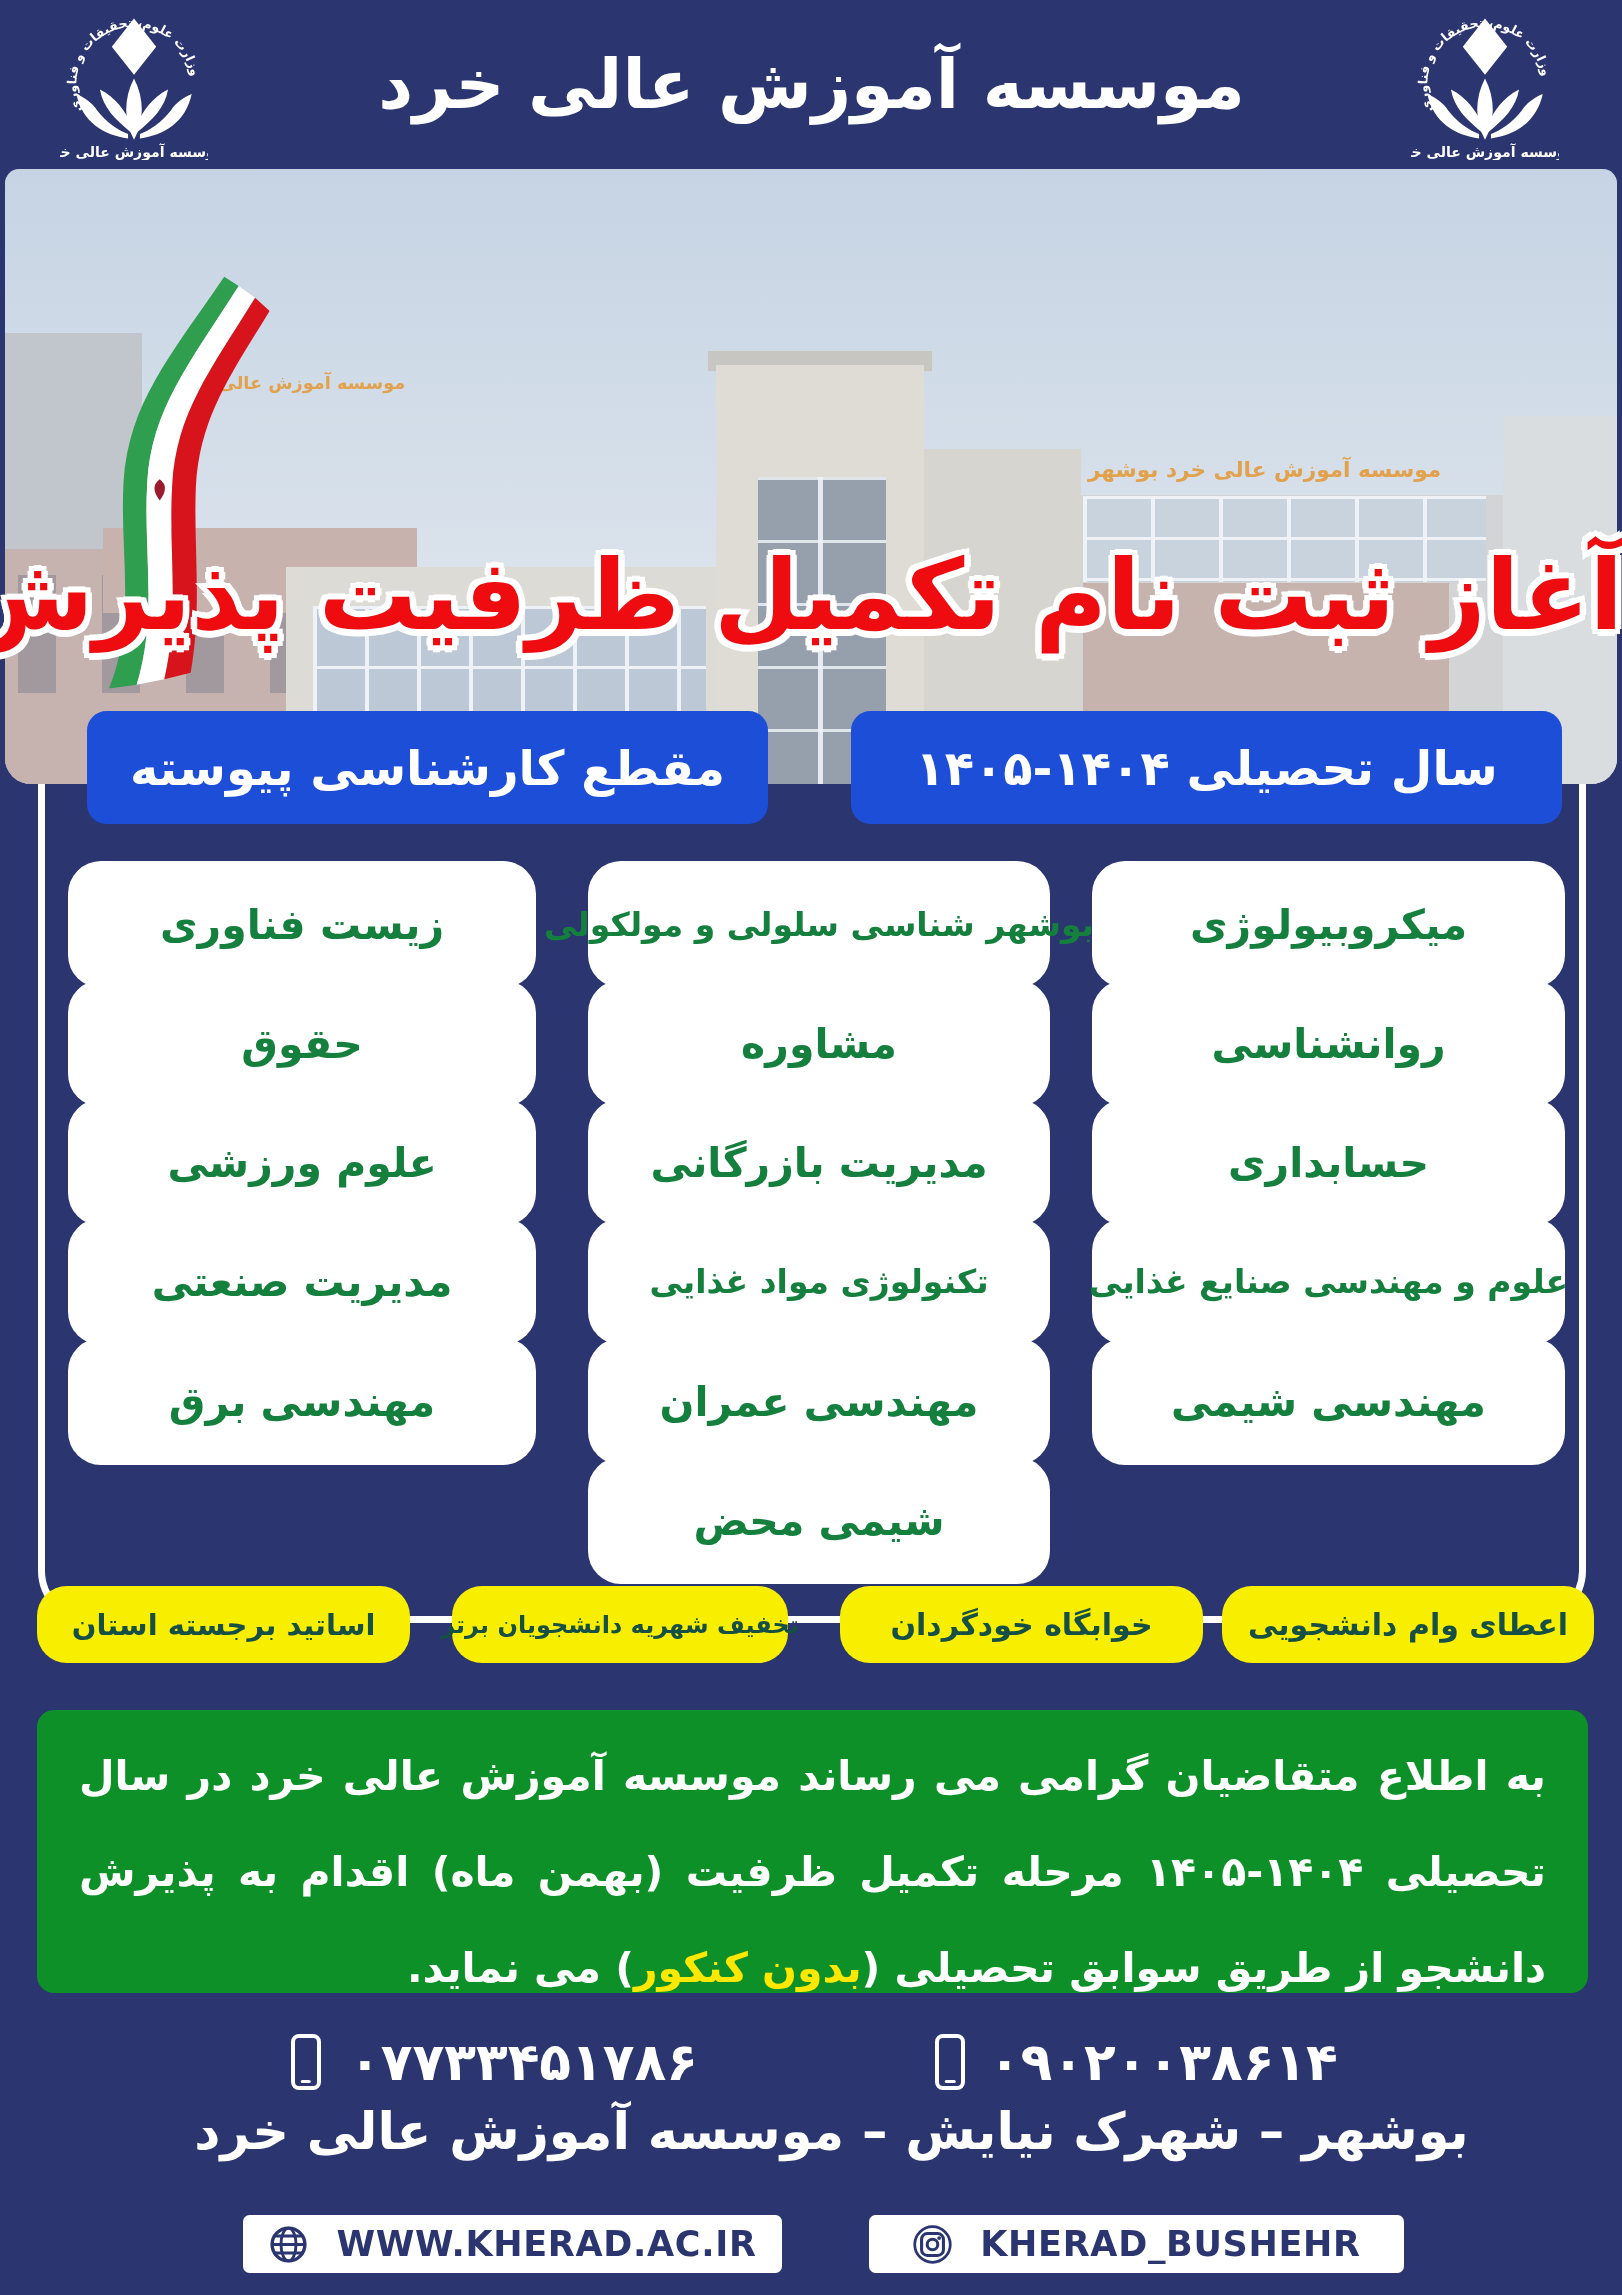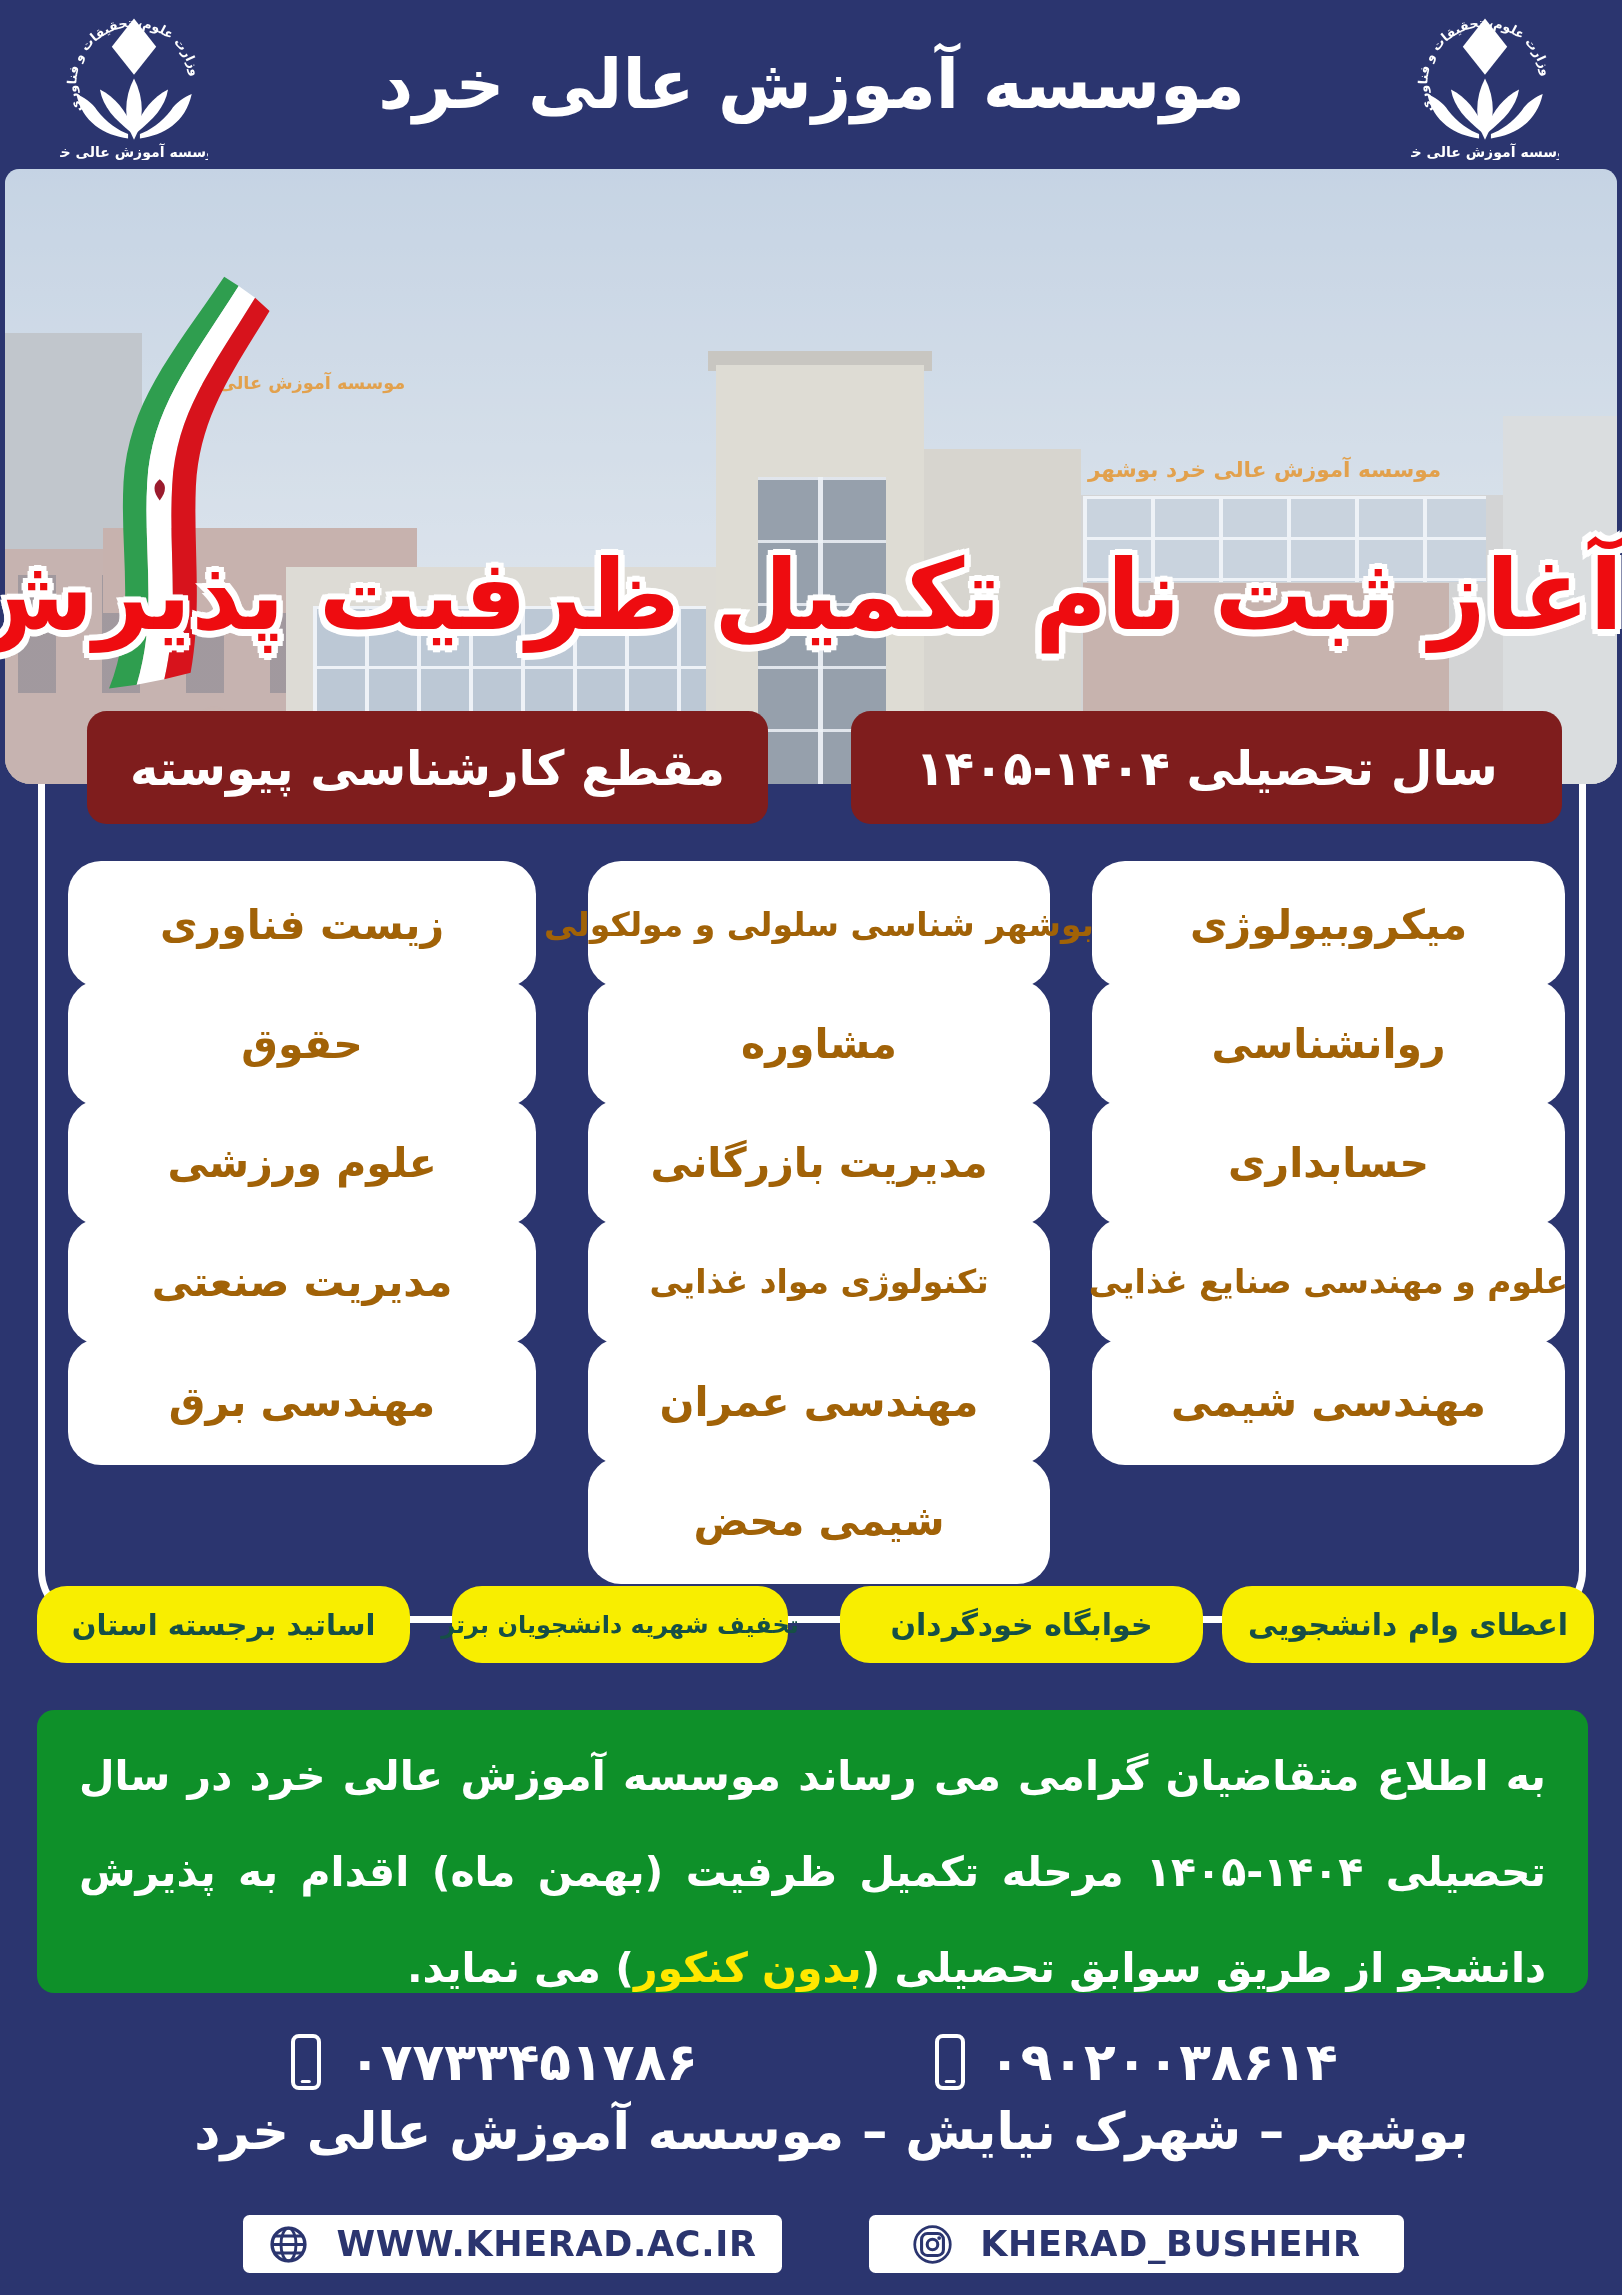--- a/index.html
+++ b/index.html
@@ -63,34 +63,34 @@
   
   .banner { position:absolute; top:522px; left:0; width:1623px; z-index:5;
     text-align:center; direction:rtl; white-space:nowrap;
     color:#ee0c10; font-size:98px; font-weight:800; line-height:1.5;
     -webkit-text-stroke:9.8px #ffffff; paint-order:stroke fill;
     text-shadow: 0 0 7.9px #fff, 6.5px 0 0 #fff, -6.5px 0 0 #fff, 0 6.5px 0 #fff, 0 -6.5px 0 #fff,
                  5.2px 5.2px 0 #fff, -5.2px 5.2px 0 #fff, 5.2px -5.2px 0 #fff, -5.2px -5.2px 0 #fff; }
 
   
   .info-box { position:absolute; top:711px; height:113px; z-index:6;
-    background:#7f1d1d; border-radius:19.6px; display:flex; align-items:center; justify-content:center;
+    background:#1d4ed8; border-radius:19.6px; display:flex; align-items:center; justify-content:center;
     color:#ffffff; font-size:48px; font-weight:800; direction:rtl; }
   .box-year   { left:851px; width:711px; }
   .box-degree { left:87px;  width:681px; }
 
   
   .frame { position:absolute; left:38px; top:753px; width:1548px; height:870px; z-index:1;
     border-left:7.2px solid #fff; border-right:7.2px solid #fff; border-bottom:7.2px solid #fff;
     border-radius:0 0 52px 52px; }
 
   
   .pill { position:absolute; height:127px; background:#ffffff; border-radius:33px; z-index:3;
     display:flex; align-items:center; justify-content:center; direction:rtl;
-    color:#a16207; font-size:41px; font-weight:800; white-space:nowrap; }
+    color:#15803d; font-size:41px; font-weight:800; white-space:nowrap; }
   .pill.small { font-size:33px; }
   .col-r { left:1092px; width:473px; }
   .col-m { left:588px;  width:462px; }
   .col-l { left:68px;  width:468px; }
   .row-1 { top:861px; } .row-2 { top:980px; } .row-3 { top:1099px; }
   .row-4 { top:1218px; } .row-5 { top:1338px; } .row-6 { top:1457px; }
 
   
   .feat { position:absolute; top:1586px; height:77px; background:#f8ee00; border-radius:30px; z-index:3;
     display:flex; align-items:center; justify-content:center; direction:rtl;

